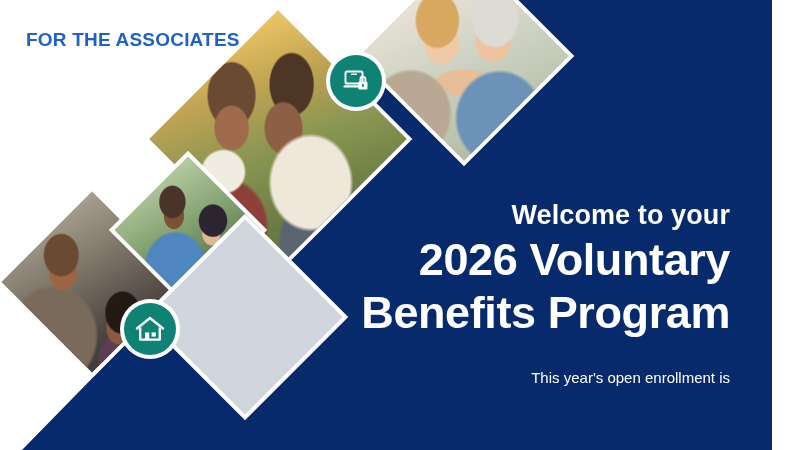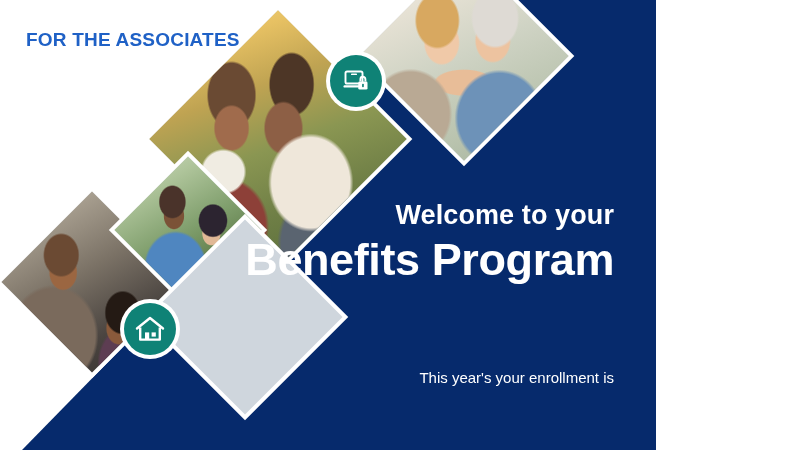--- a/index.html
+++ b/index.html
@@ -4,21 +4,21 @@
 <style>
   html,body{margin:0;padding:0;}
   body{
     width:800px;height:450px;
     background:#ffffff;
     font-family:"Liberation Sans", sans-serif;
     overflow:hidden;
   }
   .slide{
     position:relative;
-    width:656px;height:450px;
+    width:772px;height:450px;
     background:#ffffff;
     overflow:hidden;
   }
 
   
   .navy-wedge{
     position:absolute;
     left:0;top:0;width:800px;height:450px;
     background:#062a6c;
     clip-path:polygon(462px 0px, 800px 0px, 800px 450px, 22px 450px);
@@ -219,20 +219,21 @@
     </div>
 
   </div>
 
   <div class="eyebrow">
     <div>FOR THE ASSOCIATES</div>
   </div>
 
   <div class="headline">
     <div class="welcome">Welcome to your</div>
+    <div class="big-title">2026 Voluntary</div>
     <div class="big-title">Benefits Program</div>
   </div>
 
   <div class="enroll-block">
-    <div class="enroll-kicker">This year's your enrollment is</div>
+    <div class="enroll-kicker">This year's open enrollment is</div>
   </div>
 
 </div>
 
 </body></html>

